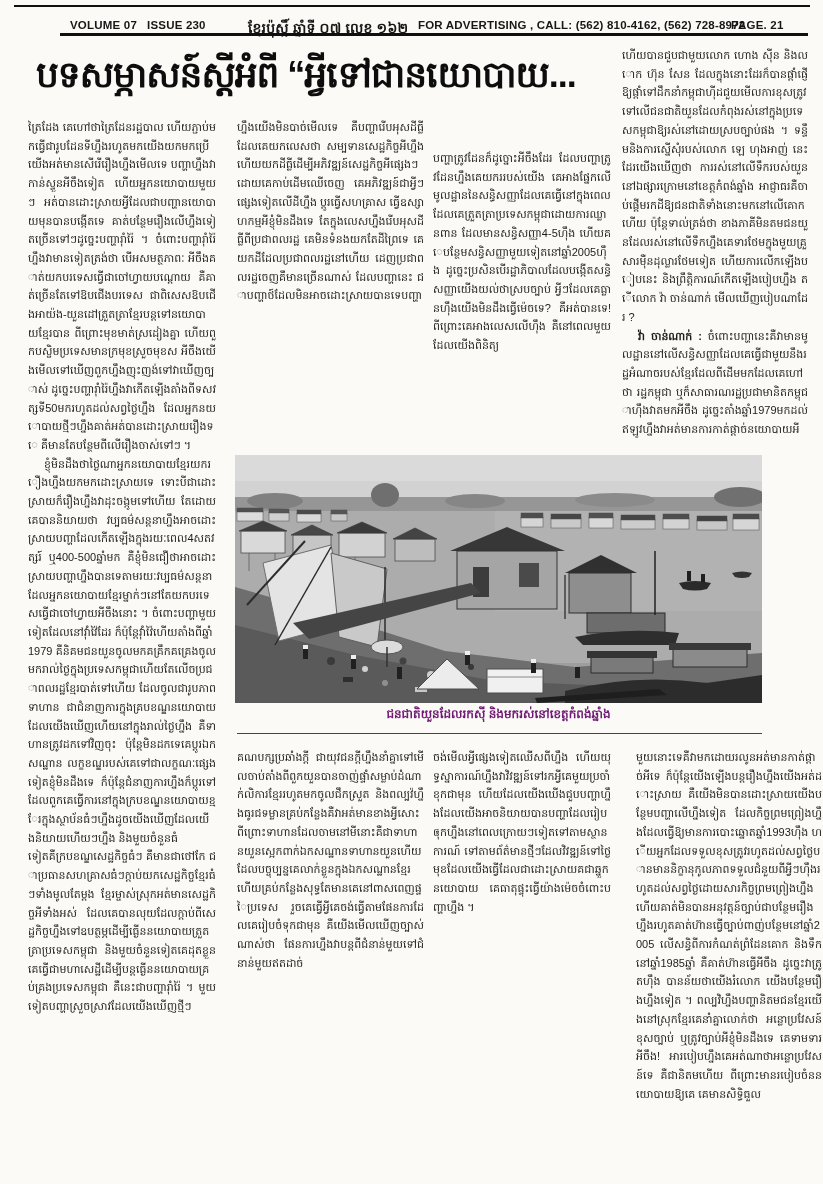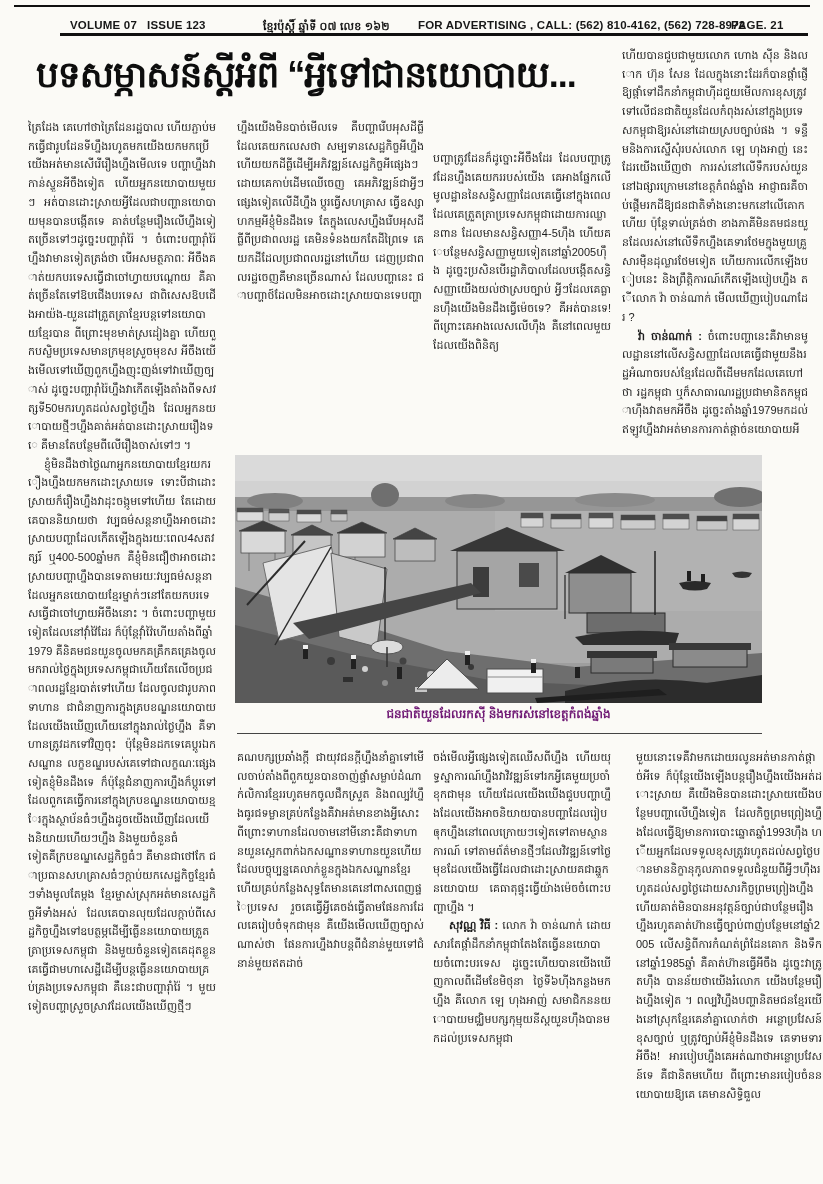--- a/index.html
+++ b/index.html
@@ -24,22 +24,22 @@
   .colblk b.lead{font-weight:bold;}
   .colblk p.cont{text-align:center;text-indent:0;font-weight:bold;font-size:13.5px;line-height:22px;margin-top:4px;word-break:normal;}
   .photo{position:absolute;left:235px;top:455px;width:527px;height:248px;background:#9e9e9e;overflow:hidden;}
   .caption{position:absolute;left:235px;top:706px;width:527px;text-align:center;font-size:12px;font-weight:bold;color:#701a75;}
 </style>
 </head>
 <body>
 
 <div class="rule" style="left:14px;top:5px;width:796px;height:2px;"></div>
 <span class="hdr" style="left:70px;">VOLUME 07</span>
-<span class="hdr" style="left:147px;">ISSUE 123</span>
-<span class="hdr" style="left:248px;font-size:11px;margin-left:15px;">ខ្មែរប៉ុស្ដិ៍ ឆ្នាំទី ០៧ លេខ ១៦២</span>
+<span class="hdr" style="left:147px;">ISSUE 230</span>
+<span class="hdr" style="left:248px;font-size:14px;">ខ្មែរប៉ុស្ដិ៍ ឆ្នាំទី ០៧ លេខ ១៦២</span>
 <span class="hdr" style="left:418px;">FOR ADVERTISING ,  CALL: (562) 810-4162, (562) 728-8972</span>
 <span class="hdr" style="left:731px;text-align:center;">PAGE. 21</span>
 <div class="rule" style="left:60px;top:33px;width:748px;height:2.5px;"></div>
 
 <div class="headline">បទសម្ភាសន៍ស្ដីអំពី “អ្វីទៅជានយោបាយ...</div>
 
 <div class="colblk" style="left:28px;top:118px;width:188px;height:1034px;">
     <p class="ni">ត្រៃដែង គេហៅថាត្រៃដែនរដ្ឋបាល ហើយភ្ជាប់មកធ្វើជារូបដែនទីហ្នឹងរហូតមកយើងយកមកប្រើ យើងអត់មានសើរើរឿងហ្នឹងមើលទេ បញ្ហាហ្នឹងវាកាន់ស្ទួនអីចឹងទៀត ហើយអ្នកនយោបាយមួយៗ អត់បានដោះស្រាយអ្វីដែលជាបញ្ហានយោបាយមុនបានបង្កើតទេ គាត់បន្ថែមរឿងលើហ្នឹងទៀតច្រើនទៅៗដូច្នេះបញ្ហារ៉ាំរ៉ៃ ។ ចំពោះបញ្ហារ៉ាំរ៉ៃហ្នឹងវាមានទៀតត្រង់ថា បើអសមត្ថភាពៈ អីចឹងគាត់យកបរទេសធ្វើជាចៅហ្វាយបណ្ដោយ គឺគាត់ច្រើនតែទៅឱបជើងបរទេស ជាពិសេសឱបជើងអាយ៉ង-យួនដៅត្រួតត្រាខ្មែរបន្តទៅនយោបាយខ្មែរបាន ពីព្រោះមុខមាត់ស្រដៀងគ្នា ហើយពួកបស្ចិមប្រទេសមានក្រមុខស្រួចមុខស អីចឹងយើងមើលទៅឃើញពួកហ្នឹងញុះញង់ទៅវាឃើញច្បាស់ ដូច្នេះបញ្ហារ៉ាំរ៉ៃហ្នឹងវាកើតឡើងតាំងពីទសវត្សទី50មករហូតដល់សព្វថ្ងៃហ្នឹង ដែលអ្នកនយោបាយថ្មីៗហ្នឹងគាត់អត់បានដោះស្រាយរឿងទេ គឺមានតែបន្ថែមពីលើរឿងចាស់ទៅៗ ។</p>
     <p>ខ្ញុំមិនដឹងថាថ្ងៃណាអ្នកនយោបាយខ្មែរយករឿងហ្នឹងយកមកដោះស្រាយទេ ទោះបីជាដោះស្រាយក៏រឿងហ្នឹងវាដុះចង្កូមទៅហើយ តែដោយគេបាននិយាយថា វប្បធម៌សន្តនាហ្នឹងអាចដោះស្រាយបញ្ហាដែលកើតឡើងក្នុងរយៈពេល4សតវត្សរ៍ ឬ400-500ឆ្នាំមក គឺខ្ញុំមិនជឿថាអាចដោះស្រាយបញ្ហាហ្នឹងបានទេតាមរយៈវប្បធម៌សន្តនាដែលអ្នកនយោបាយខ្មែរម្នាក់ៗនៅតែយកបរទេសធ្វើជាចៅហ្វាយអីចឹងនោះ ។ ចំពោះបញ្ហាមួយទៀតដែលនៅវ៉ាំវ៉ៃដែរ ក៏ប៉ុន្តែវ៉ាំវ៉ៃហើយតាំងពីឆ្នាំ</p>
     <p class="ni">1979 គឺនិគមជនយួនចូលមកគគ្រឹកគគ្រេងចូលមករាល់ថ្ងៃក្នុងប្រទេសកម្ពុជាហើយតែលើចប្រជាពលរដ្ឋខ្មែរបាត់ទៅហើយ ដែលចូលជារូបភាពទាហាន ជាជំនាញការក្នុងគ្របខណ្ឌនយោបាយដែលយើងឃើញហើយនៅក្នុងរាល់ថ្ងៃហ្នឹង គឺទាហានត្រូវដកទៅវិញចុះ ប៉ុន្តែមិនដកទេគេប្ដូរឯកសណ្ឋាន លក្ខខណ្ឌរបស់គេទៅជាលក្ខណៈផ្សេងទៀតខ្ញុំមិនដឹងទេ ក៏ប៉ុន្តែជំនាញការហ្នឹងក៏ប្ដូរទៅ ដែលពួកគេធ្វើការនៅក្នុងក្របខណ្ឌនយោបាយខ្មែរក្នុងស្ថាប័នធំៗហ្នឹងដូចយើងឃើញដែលយើងនិយាយហើយៗហ្នឹង និងមួយចំនួនធំ</p>
@@ -184,17 +184,16 @@
 </div>
 
 <div class="caption">ជនជាតិយួនដែលរកស៊ី និងមករស់នៅខេត្តកំពង់ឆ្នាំង</div>
 <div class="rule" style="left:237px;top:733px;width:525px;height:1px;background:#444;"></div>
 
 <div class="colblk" style="left:237px;top:748px;width:187px;height:404px;">
     <p class="ni">គណបក្សប្រឆាំងក្ដី ជាយុវជនក្ដីហ្នឹងនាំគ្នាទៅមើលចាប់តាំងពីពួកយួនបានចាញ់ផ្ទាំសម្លាប់ដំណាក់លិការខ្មែររហូតមកចូលជឹកស្រួត និងពល្បវ៉ហ្នឹងធូរជទម្លានគ្រប់កន្លែងគឺវាអត់មានខាងអ្វីសោះ ពីព្រោះទាហានដែលចាមនៅមីនោះគឺជាទាហានយួនស្អេកពាក់ឯកសណ្ឋានទាហានយួនហើយ ដែលបច្ចុប្បន្នគេលាក់ខ្លួនក្នុងឯកសណ្ឋានខ្មែរ ហើយគ្រប់កន្លែងសុទ្ធតែមានគេនៅពាសពេញផ្ទៃប្រទេស រួចគេធ្វើអ្វីគេចង់ធ្វើតាមផែនការដែលគេរៀបចំទុកជាមុន គឺយើងមើលឃើញច្បាស់ណាស់ថា ផែនការហ្នឹងវាបន្តពីជំនាន់មួយទៅជំនាន់មួយឥតដាច់</p>
   </div>
 <div class="colblk" style="left:433px;top:748px;width:178px;height:392px;">
     <p class="ni">ចង់មើលអ្វីផ្សេងទៀតឈើសពីហ្នឹង ហើយយុទ្ធស្នាការណ៍ហ្នឹងវាវិវឌ្ឍន៍ទៅរកអ្វីគេមួយប្រចាំខុកជាមុន ហើយដែលយើងឃើងជួបបញ្ហាហ្នឹងដែលយើងអាចនិយាយបានបញ្ហាដែលរៀបឲុកហ្នឹងនៅពេលក្រោយៗទៀតទៅតាមស្ថានការណ៍ ទៅតាមព័ត៌មានថ្មីៗដែលវិវឌ្ឍន៍ទៅថ្ងៃមុខដែលយើងធ្វើដែលជាដោះស្រាយគជាឆ្នួកនយោបាយ គេធាតុផ្ទុះធ្វើយ៉ាងម៉េចចំពោះបញ្ហាហ្នឹង ។</p>
-    <p><b class="lead">សុវណ្ណ វិធី : </b>លោក វ៉ា ចាន់ណាក់ ដោយសារតែផ្ដាំដឹកនាំកម្ពុជាតែងតែធ្វើននយោបាយចំពោះបរទេស ដូច្នេះហើយបានយើងឃើញកាលពីដើមខែមិថុនា ថ្ងៃទី៦ហ៊ីងកន្លងមកហ្នឹង គឺលោក ឡេ ហុងអាញ់ សមាជិកននយោបាយមជ្ឈិមបក្សកុម្មុយនីស្ដយួនហ៊ឹងបានមកដល់ប្រទេសកម្ពុជា</p>
   </div>
 <div class="colblk" style="left:636px;top:748px;width:186px;height:384px;">
 <p class="ni">មួយនោះទេគឺវាមកដោយរលូនអត់មានកាត់ផ្ដាច់អីទេ ក៏ប៉ុន្ដែយើងឡើងបន្តរឿងហ្នឹងយើងអត់ដោះស្រាយ គឺយើងមិនបានដោះស្រាយយើងបន្ថែមបញ្ហាលើហ្នឹងទៀត ដែលកិច្ចព្រមព្រៀងហ្នឹងដែលធ្វើឱ្យមានការបោះឆ្នោតឆ្នាំ1993ហ៊ឹង ហើយអ្នកដែលទទួលខុសត្រូវរហូតដល់សព្វថ្ងៃបានមាននិក្ខានុកូលភាពទទួលជំនួយពីអ្វីៗហ៊ឹងរហូតដល់សព្វថ្ងៃដោយសារកិច្ចព្រមព្រៀងហ្នឹង ហើយគាត់មិនបានអនុវត្តន៍ច្បាប់ជាបន្ថែមរឿងហ្នឹងរហូតគាត់ហ៊ានធ្វើច្បាប់ពាញ់បន្ថែមនៅឆ្នាំ2005 លើសន្ធិពីការកំណត់ព្រំដែនគោក និងទឹកនៅឆ្នាំ1985ឆ្នាំ គឺគាត់ហ៊ានធ្វើអីចឹង ដូច្នេះវាត្រូតហ៊ឹង បានន័យថាយើងរំលោក យើងបន្ថែមរឿងហ្នឹងទៀត ។ ពល្បវិហ្នឹងបញ្ហានិតមជនខ្មែរយើងនៅស្រុកខ្មែរគេនាំគ្នាលោក់ថា អន្លោប្រវែសន៍ខុសច្បាប់ ឬត្រូវច្បាប់អីខ្ញុំមិនដឹងទេ គេទាមទារអីចឹង! អារបៀបហ្នឹងគេអត់ណាថាអន្លោប្រវែសន៍ទេ គឺជានិតមហើយ ពីព្រោះមានរបៀបចំននយោបាយឱ្យគេ គេមានសិទ្ធិធួល</p>
   </div>
 
 </body></html>

